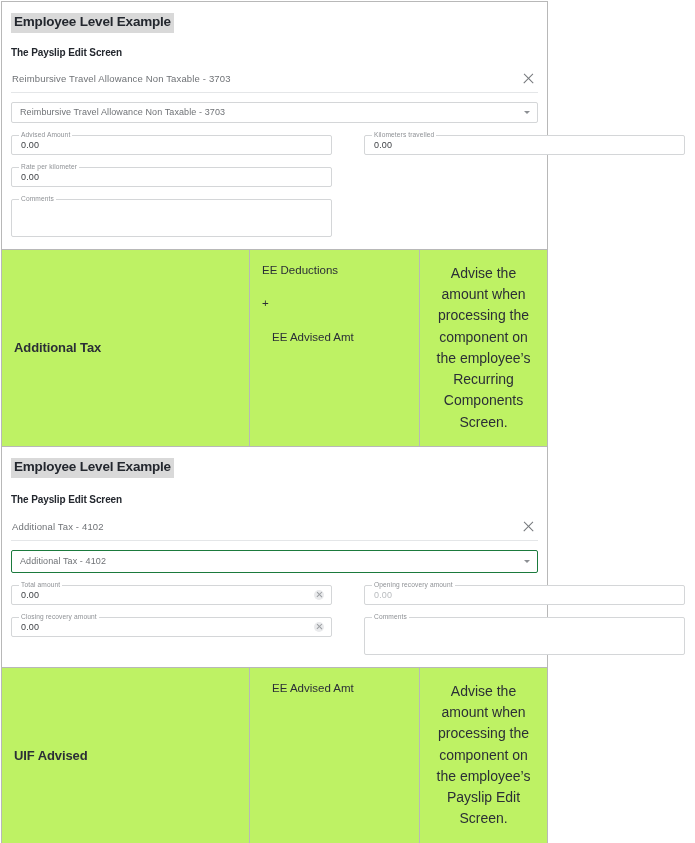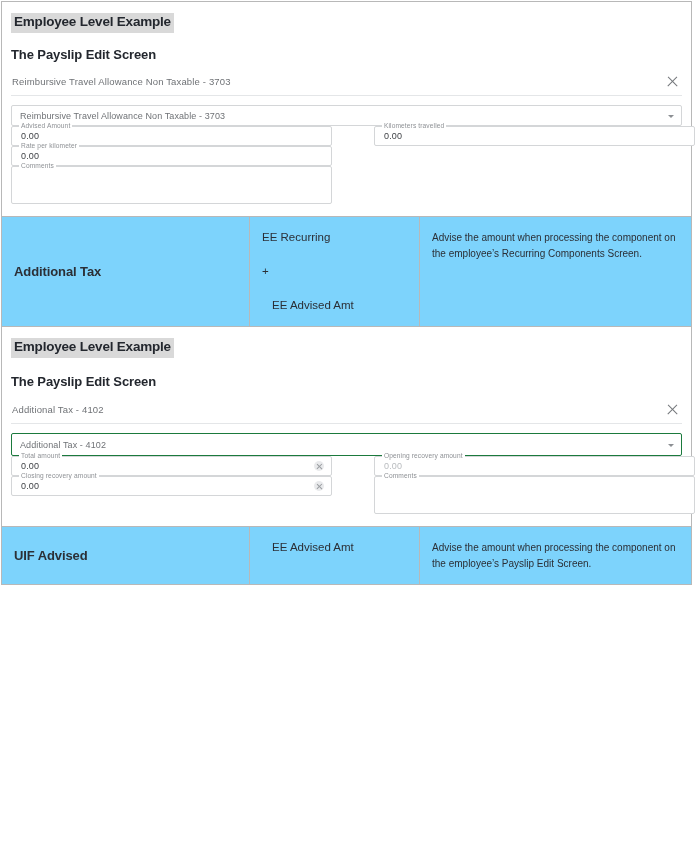--- a/index.html
+++ b/index.html
@@ -14,43 +14,43 @@
     position: relative;
     width: 695px;
     height: 843px;
     background: #fff;
   }
 
   
   .frame {
     position: absolute;
     left: 1px; top: 1px;
-    width: 691px;
+    width: 547px;
     border: 1px solid #b8b8b8;
     border-bottom: none;
-    background: #7dd3fc;
+    background: #bef264;
   }
 
   .band { border-bottom: 1px solid #b8b8b8; background:#fff; }
 
   
   .hl-head {
     display: inline-block;
     background: #d9d9d9;
     color: #23272e;
     font-weight: bold;
     font-size: 13.5px;
     letter-spacing: -0.2px;
     padding: 1px 3px 2px 3px;
     line-height: 1.25;
   }
   .sub-head {
     color: #23272e;
     font-weight: bold;
-    font-size: 13px;
+    font-size: 10px;
     letter-spacing: -0.1px;
     margin: 0;
     line-height: 1.2;
   }
 
   .pad { padding: 10px 9px 0 9px; }
 
   
   .scr { padding: 0 9px 12px 9px; }
 
@@ -102,21 +102,21 @@
   .caret {
     position:absolute; right:7px; top:50%;
     margin-top:-1px;
     width:0; height:0;
     border-left:3.5px solid transparent;
     border-right:3.5px solid transparent;
     border-top:3.5px solid #8c8f93;
   }
 
   
-  .row2 { display:flex; gap: 42px; }
+  .row2 { display:flex; gap: 32px; margin-top: 12px; }
   .col { width: 321px; flex: 0 0 321px; }
 
   .field {
     position: relative;
     border: 1px solid #d4d6d8;
     border-radius: 2px;
     height: 20px;
     background: #fff;
   }
   .field.ta { height: 38px; }
@@ -167,21 +167,21 @@
   }
   .tc:last-child { border-right: none; }
   .tc-name  { width: 248px; flex:0 0 248px; display:flex; align-items:center; }
   .tc-mid   { width: 170px; flex:0 0 170px; }
   .tc-desc  { flex: 1 1 auto; }
 
   .tname { font-weight: bold; font-size: 13px; letter-spacing:-0.1px; }
   .tmid  { font-size: 11.5px; line-height: 1.35; }
   .tmid p { margin: 0 0 18px 0; }
   .tmid p:last-child { margin-bottom: 0; padding-left: 10px; }
-  .tdesc { font-size: 10px; line-height: 1.52; }
+  .tdesc { font-size: 14px; line-height: 1.52; text-align: center; }
   .tdesc p { margin: 0 0 14px 0; }
   .tdesc p:last-child { margin-bottom: 0; }
 </style>
 </head>
 <body>
 
 <div class="doc">
   <div class="frame">
 
     <div class="band">
@@ -239,21 +239,21 @@
       </div>
     </div>
 
 
     <div class="trow">
       <div class="tc tc-name">
         <span class="tname">Additional Tax</span>
       </div>
       <div class="tc tc-mid">
         <div class="tmid">
-          <p>EE Recurring</p>
+          <p>EE Deductions</p>
           <p>+</p>
           <p>EE Advised Amt</p>
         </div>
       </div>
       <div class="tc tc-desc">
         <div class="tdesc">
           <p>Advise the amount when processing the component on the employee’s Recurring Components Screen.</p>
         </div>
       </div>
     </div>

